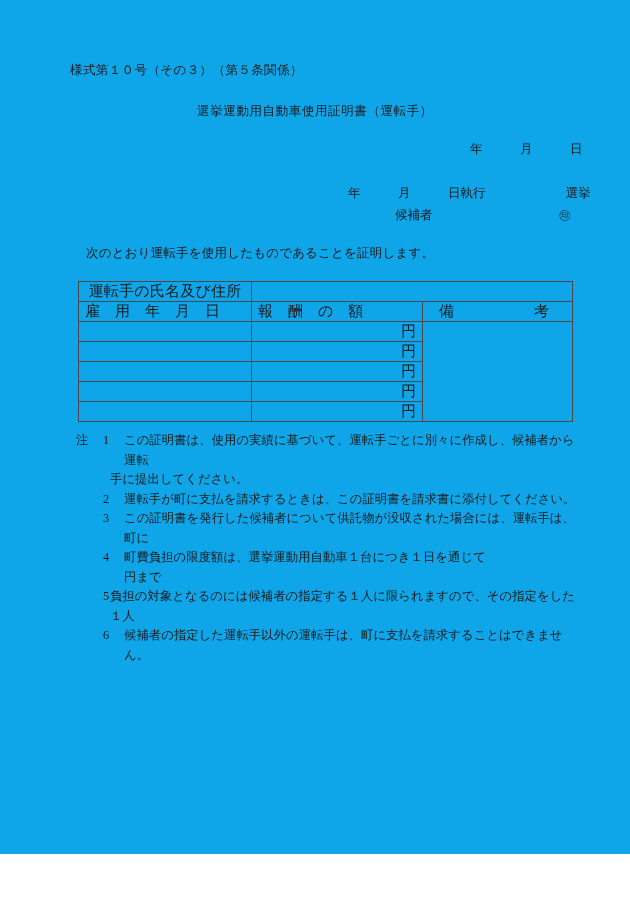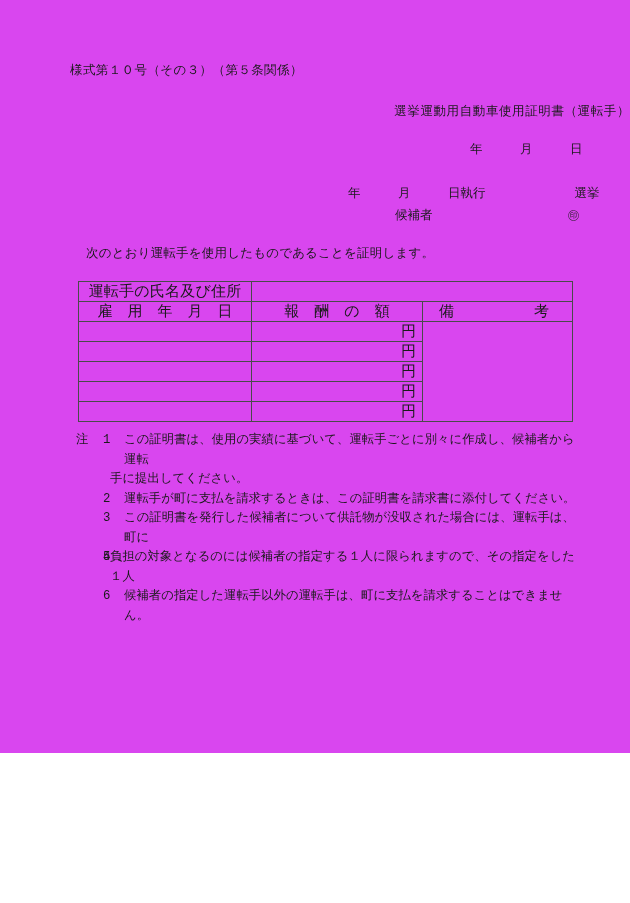--- a/index.html
+++ b/index.html
@@ -8,41 +8,40 @@
     padding: 0;
     background: #ffffff;
   }
   body {
     font-family: "Liberation Serif", "DejaVu Serif", serif;
     color: #1a1a1a;
   }
   .page {
     position: relative;
     width: 630px;
-    height: 753px;
-    background: #d946ef;
+    height: 854px;
+    background: #0ea5e9;
     overflow: hidden;
-    font-family: Liberation Mono, monospace;
   }
 
   
   .form-no {
     position: absolute;
     left: 70px;
     top: 62px;
     font-size: 12.5px;
     letter-spacing: 0.4px;
     white-space: nowrap;
   }
   .doc-title {
     position: absolute;
     left: 0;
     top: 103px;
     width: 630px;
-    text-align: right;
+    text-align: center;
     font-size: 12.5px;
     letter-spacing: 0.6px;
     white-space: nowrap;
   }
 
   
   .date-blank {
     position: absolute;
     left: 470px;
     top: 141px;
@@ -96,21 +95,20 @@
   .col-name  { width: 173px; }
   .col-wage  { width: 171px; }
   .col-note  { width: 150px; }
 
   .cell-head {
     text-align: center;
     letter-spacing: 0.2px;
     white-space: nowrap;
   }
   .cell-head-spread {
-    text-align: center;
     white-space: nowrap;
   }
   .cell-note-head {
     text-align: center;
     white-space: nowrap;
   }
   .cell-note-head .spread-inner {
     display: inline-block;
     width: 110px;
     display: flex;
@@ -246,20 +244,25 @@
       <span class="note-text">運転手が町に支払を請求するときは、この証明書を請求書に添付してください。</span>
     </div>
 
     <div class="note-item">
       <span class="note-num">3</span>
       <span class="note-text">この証明書を発行した候補者について供託物が没収された場合には、運転手は、町に</span>
     </div>
 
     <div class="note-item">
       <span class="note-num">4</span>
+      <span class="note-text">
+        <span>町費負担の限度額は、選挙運動用自動車１台につき１日を通じて</span>
+        <span class="amount-gap"></span>
+        <span>円まで</span>
+      </span>
     </div>
 
     <div class="note-item">
       <span class="note-num">5</span>
       <span class="note-cont">負担の対象となるのには候補者の指定する１人に限られますので、その指定をした１人</span>
     </div>
 
     <div class="note-item">
       <span class="note-num">6</span>
       <span class="note-text">候補者の指定した運転手以外の運転手は、町に支払を請求することはできません。</span>

